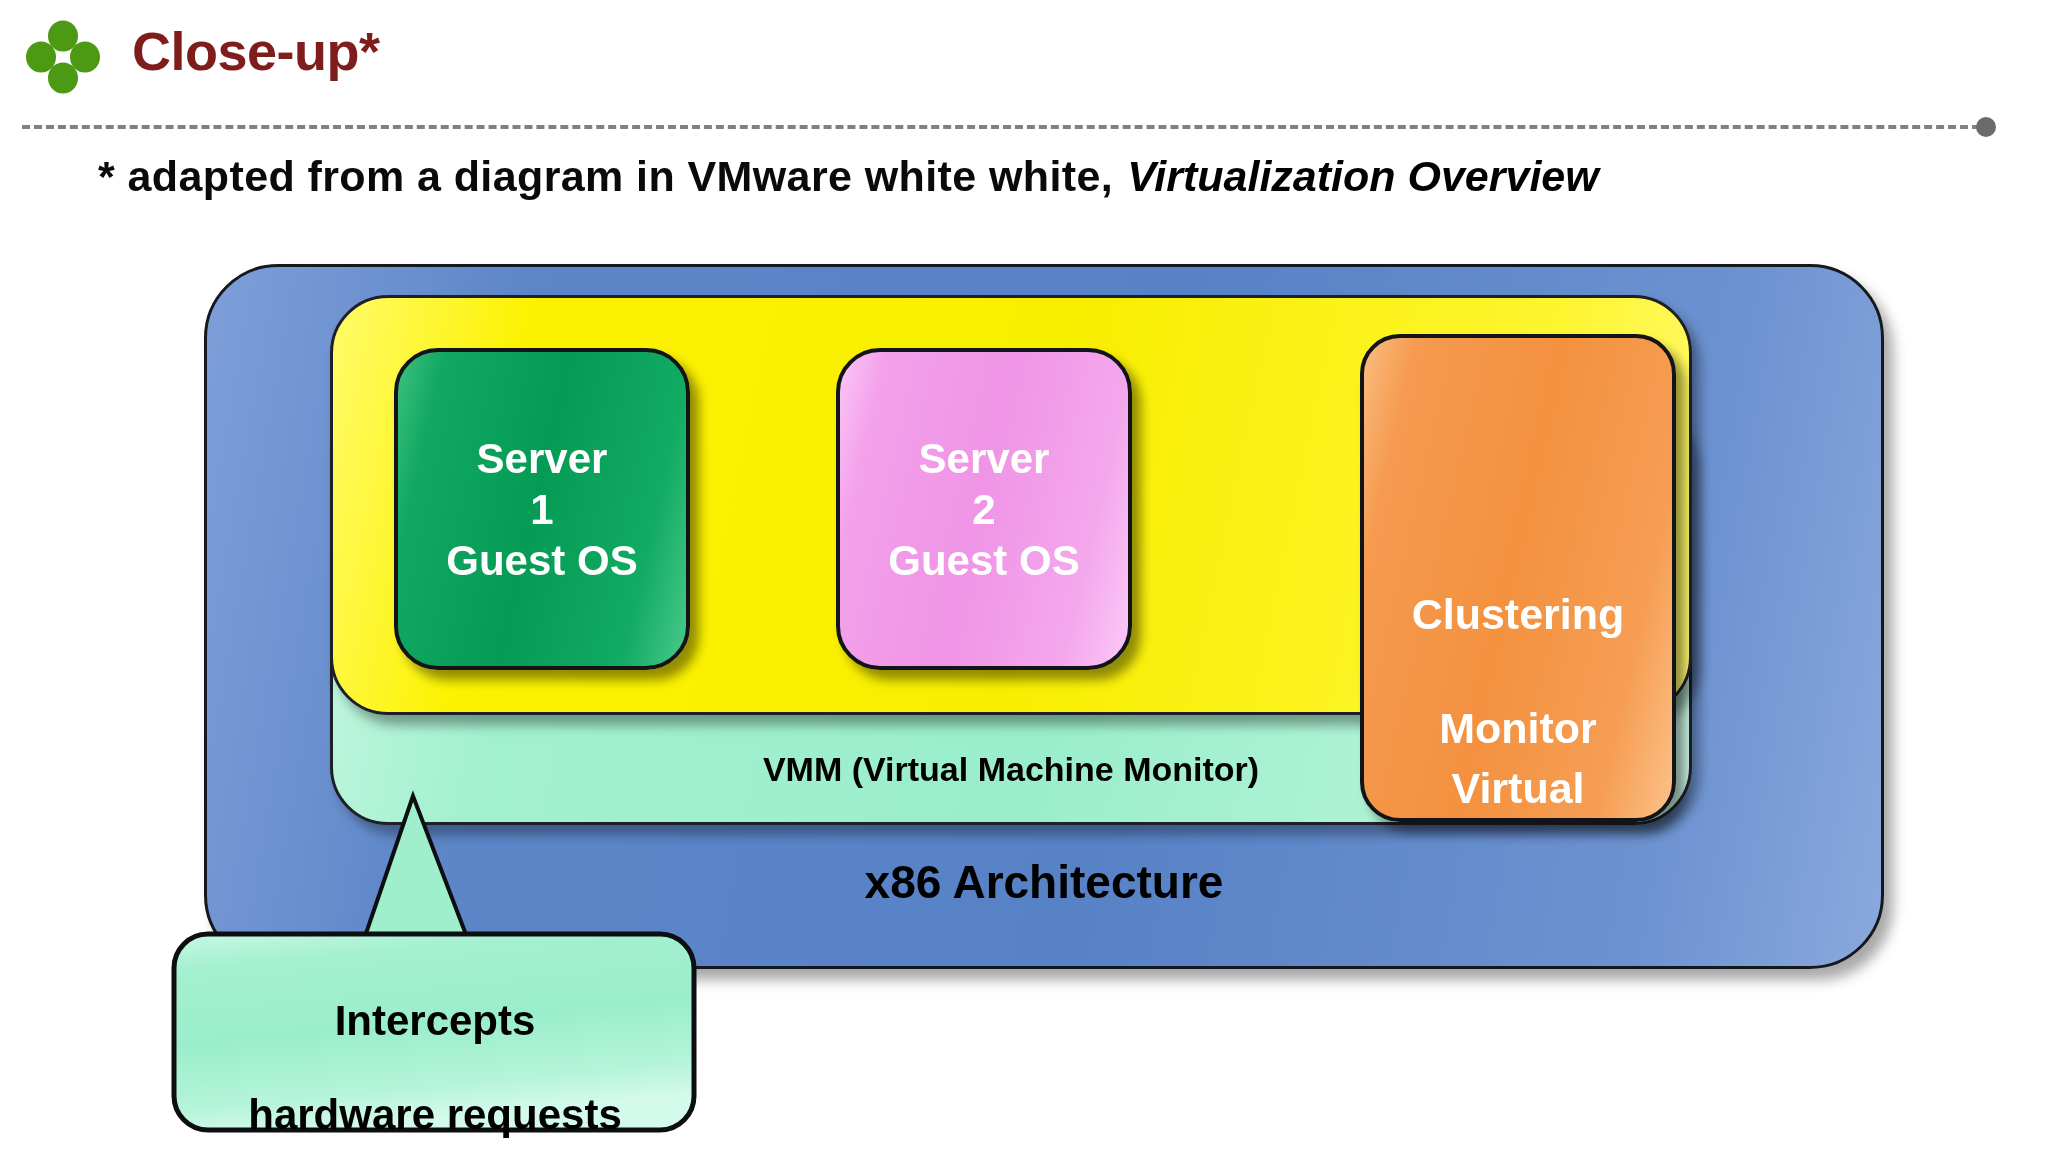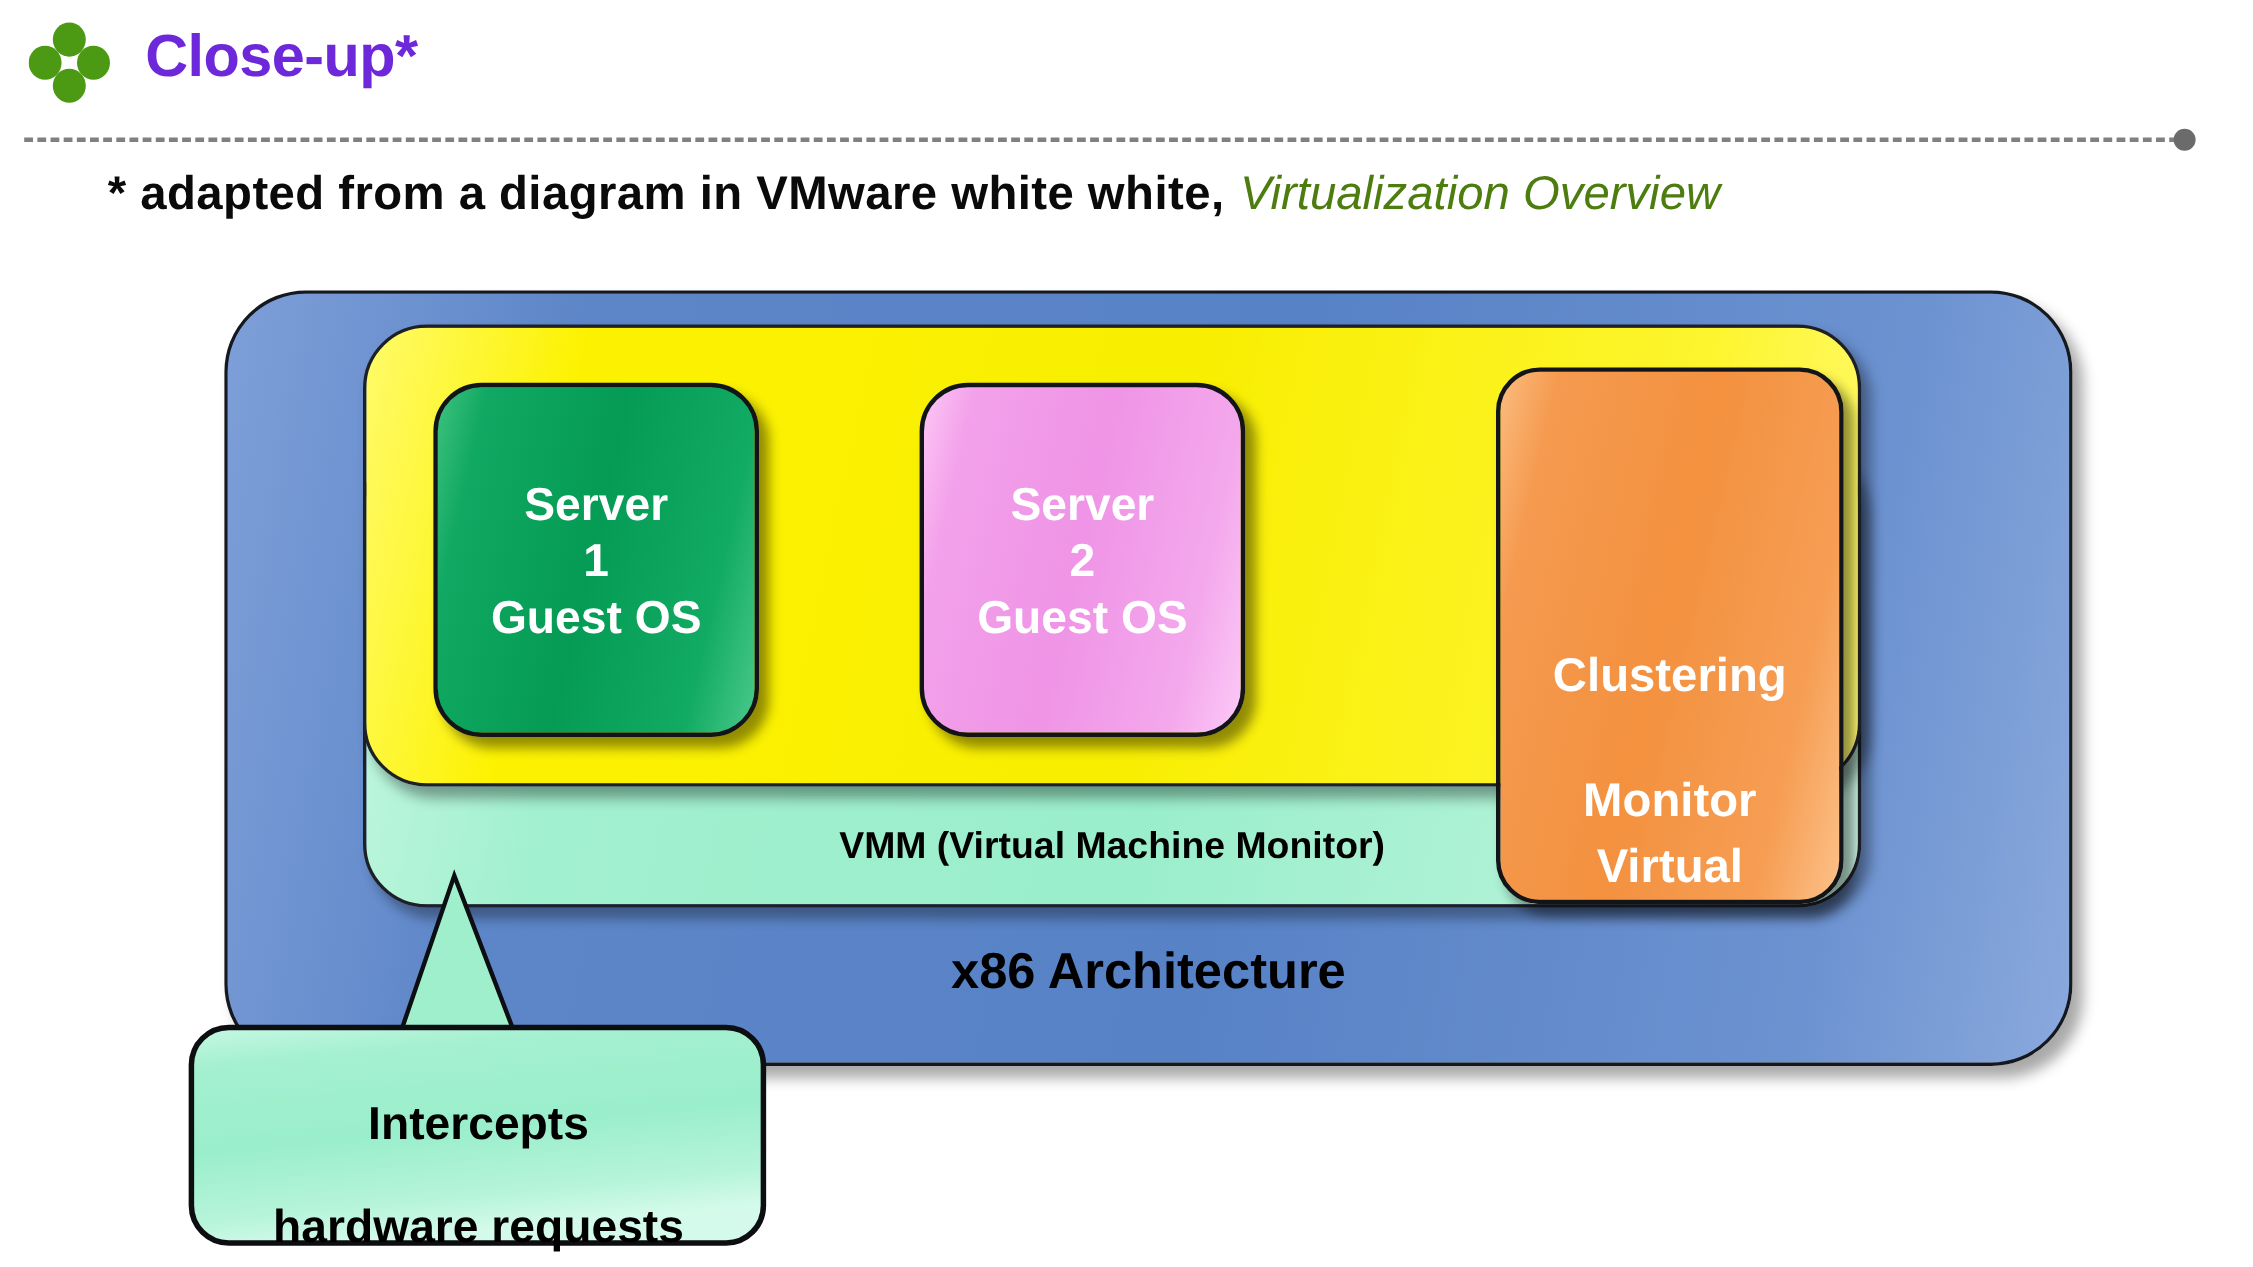--- a/index.html
+++ b/index.html
@@ -20,21 +20,21 @@
 
   
   #title-row {
     position:absolute; left:0; top:0; width:2048px; height:112px;
   }
   #bullet-icon {
     position:absolute; left:26px; top:20px; width:74px; height:74px;
   }
   #page-title {
     position:absolute; left:132px; top:14px;
-    font-size:54px; font-weight:bold; color:#6d28d9;
+    font-size:54px; font-weight:bold; color:#7f1d1d;
     letter-spacing:-0.5px;
     white-space:nowrap;
     line-height:74px;
   }
 
   
   #divider {
     position:absolute; left:22px; top:125px; width:1958px; height:4px;
     border-top:4px dashed #808080;
   }
@@ -46,21 +46,21 @@
 
   
   #subtitle {
     position:absolute; left:98px; top:152px;
     width:1900px;
     font-size:43px; font-weight:bold; color:#0a0a0a;
     white-space:nowrap;
     letter-spacing:0.4px;
   }
   #subtitle .src-italic {
-    font-style:italic; color:#4d7c0f; font-weight:normal;
+    font-style:italic; color:#000000; font-weight:bold;
     letter-spacing:0px;
     margin-left:14px;
   }
 
   
   #diagram {
     position:absolute; left:0; top:0; width:2048px; height:1128px;
   }
 
   

